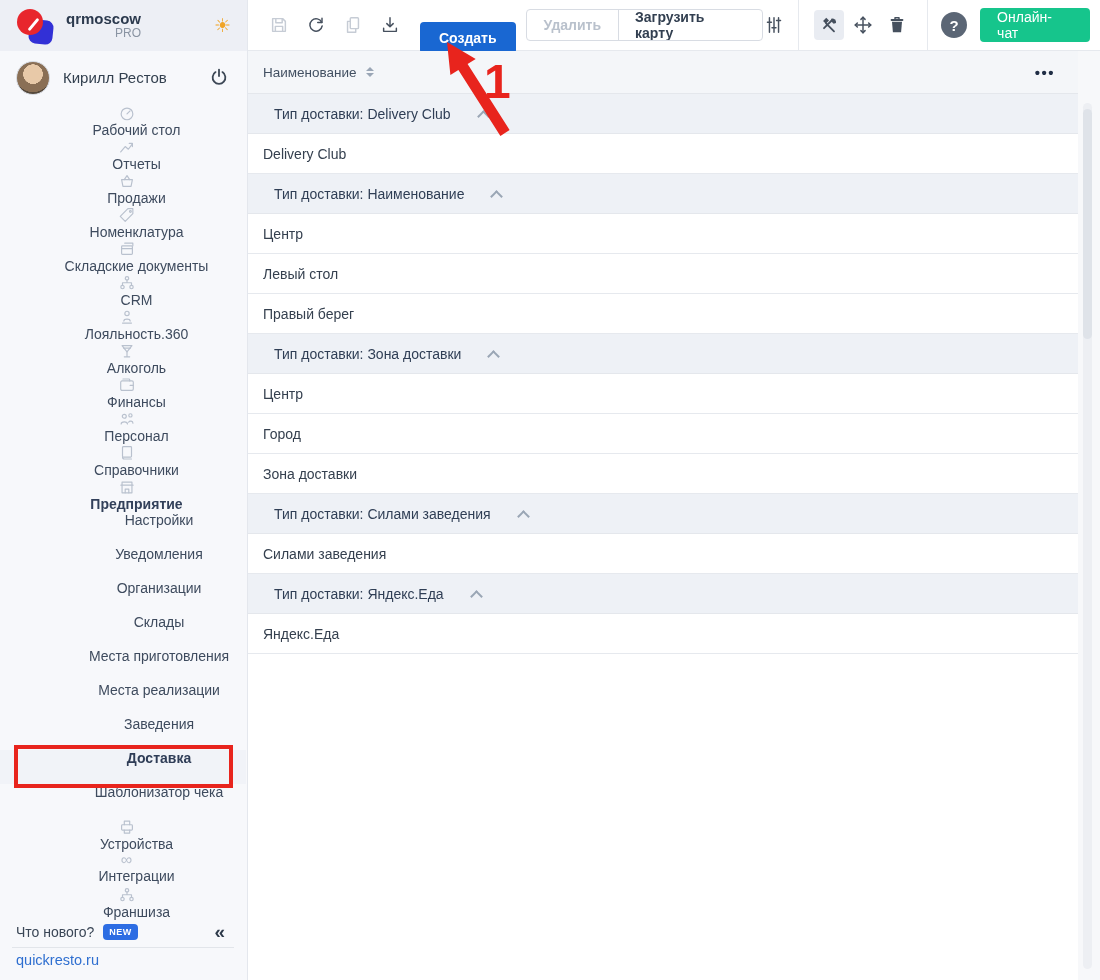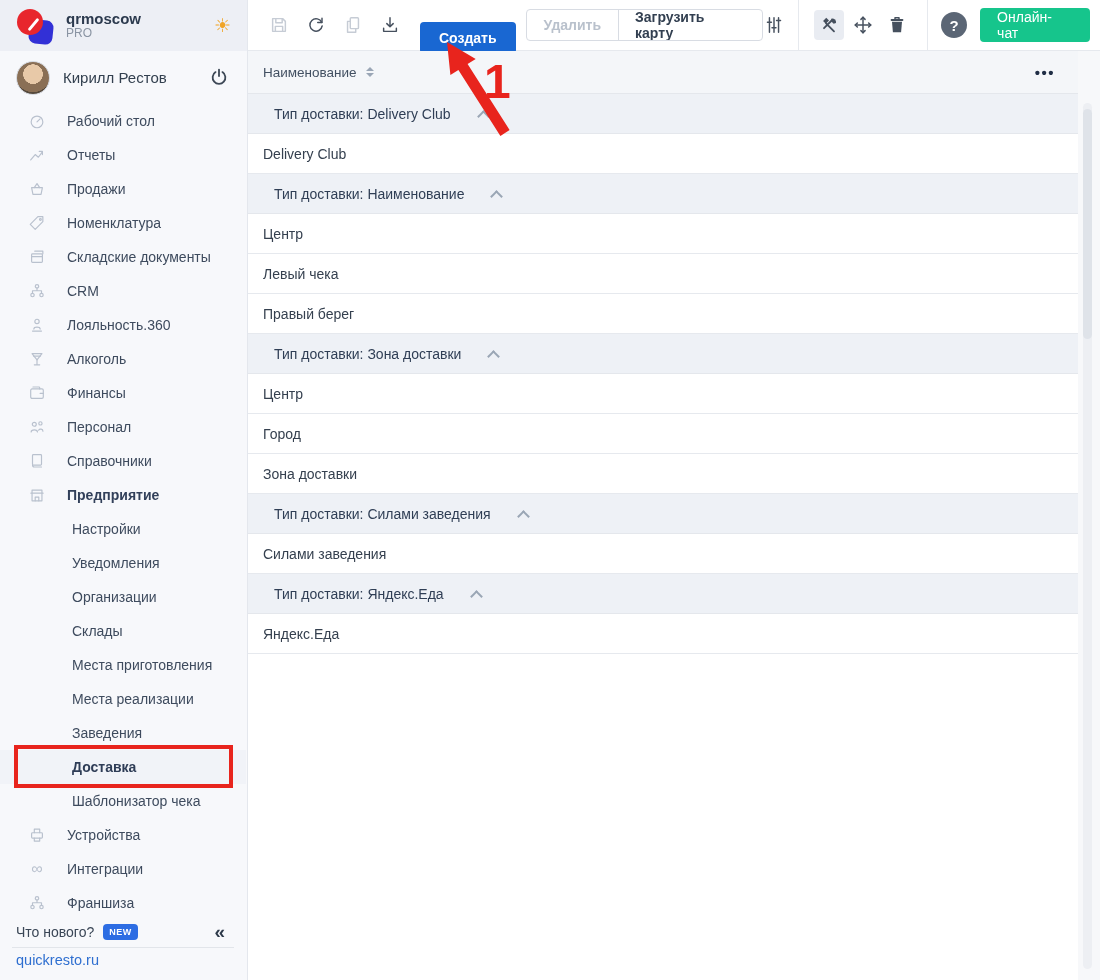--- a/index.html
+++ b/index.html
@@ -4,42 +4,42 @@
 <style>
   * { box-sizing: border-box; }
   html,body { margin:0; padding:0; }
   body {
     width:1100px; height:980px; position:relative; overflow:hidden;
     font-family:"Liberation Sans", sans-serif; background:#fff; color:#35404f;
   }
   
   .sidebar { position:absolute; left:0; top:0; width:248px; height:980px;
     background:#f7f8fb; border-right:1px solid #e4e7ed; }
-  .sb-header { height:51px; background:#edeff5; display:flex; align-items:center; padding:16px 16px; }
+  .sb-header { height:51px; background:#edeff5; display:flex; align-items:center; padding:16px 16px;text-align:right; }
   .logo { position:relative; width:40px; height:38px; flex:0 0 auto; }
   .logo .sq { position:absolute; right:3px; bottom:1px; width:24px; height:24px;
     background:#3230d6; border-radius:7px; transform:rotate(6deg); }
   .logo .circ { position:absolute; left:1px; top:2px; width:26px; height:26px;
     background:#e8262d; border-radius:50%; }
   .logo .slash { position:absolute; left:16px; top:10px; width:3px; height:15px;
     background:#fff; border-radius:2px; transform:rotate(40deg); }
   .brand { margin-left:10px; line-height:1.15; }
   .brand-name { font-size:15px; font-weight:700; color:#2c3a4e; }
   .brand-plan { font-size:12px; color:#8a94a3; }
   .sun { margin-left:auto; font-size:19px; color:#f0a426; cursor:pointer; }
   .user-row { height:53px; display:flex; align-items:center; padding:0 16px; }
   .avatar { width:34px; height:34px; border-radius:50%; flex:0 0 auto;
     background:radial-gradient(circle at 50% 38%, #e8c9a8 0 38%, #8a6f55 39% 70%, #55493c 71%);
     border:1px solid #d5d9e0; }
   .user-name { margin-left:13px; font-size:15px; color:#33404f; }
   .power { margin-left:auto; width:22px; height:22px; cursor:pointer; }
   .power svg { width:20px; height:20px; fill:none; stroke:#3d4856; stroke-width:2; stroke-linecap:round; }
   .menu { position:absolute; top:104px; left:0; right:1px; }
   .menu-item { height:34px; display:flex; align-items:center; padding-left:27px;
-    font-size:14px; color:#3e4b5e; cursor:pointer; }
+    font-size:14px; color:#3e4b5e; cursor:pointer;flex-direction:column; }
   .menu-item .mi-icon { width:20px; display:flex; justify-content:center; align-items:center; margin-right:20px; }
   .mi-icon svg { width:18px; height:18px; fill:none; stroke:#b9c1ce; stroke-width:1.3;
     stroke-linecap:round; stroke-linejoin:round; }
   .mi-icon .glyph { font-size:16px; color:#b9c1ce; line-height:1; }
   .menu-item.sub { padding-left:72px; }
   .menu-item.bold .mi-label { font-weight:700; color:#32405a; }
   .menu-item.active { background:#f1f3f8; }
   .menu-item.active .mi-label { font-weight:700; color:#2f3d57; }
   .whats-new { position:absolute; top:918px; left:0; right:6px; height:28px;
     display:flex; align-items:center; padding:0 16px; font-size:14px; color:#3a4656; }
@@ -389,21 +389,21 @@
       <div class="group-row">
         <span class="group-title">Тип доставки: Delivery Club</span>
         <span class="chev"></span>
       </div>
       <div class="data-row">Delivery Club</div>
       <div class="group-row">
         <span class="group-title">Тип доставки: Наименование</span>
         <span class="chev"></span>
       </div>
       <div class="data-row">Центр</div>
-      <div class="data-row">Левый чека</div>
+      <div class="data-row">Левый стол</div>
       <div class="data-row">Правый берег</div>
       <div class="group-row">
         <span class="group-title">Тип доставки: Зона доставки</span>
         <span class="chev"></span>
       </div>
       <div class="data-row">Центр</div>
       <div class="data-row">Город</div>
       <div class="data-row">Зона доставки</div>
       <div class="group-row">
         <span class="group-title">Тип доставки: Силами заведения</span>

